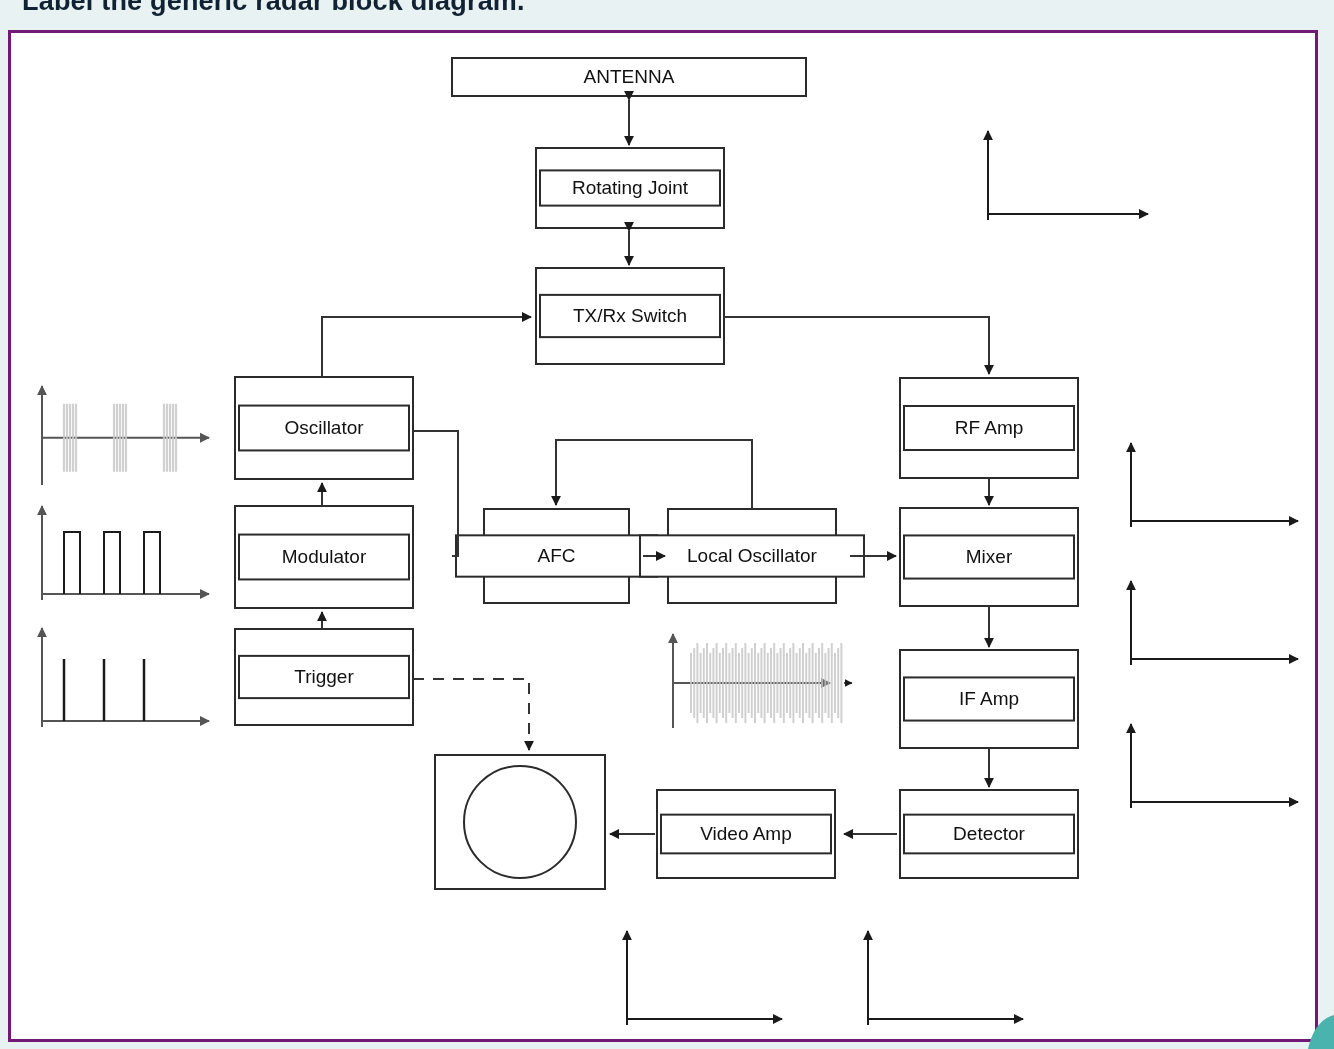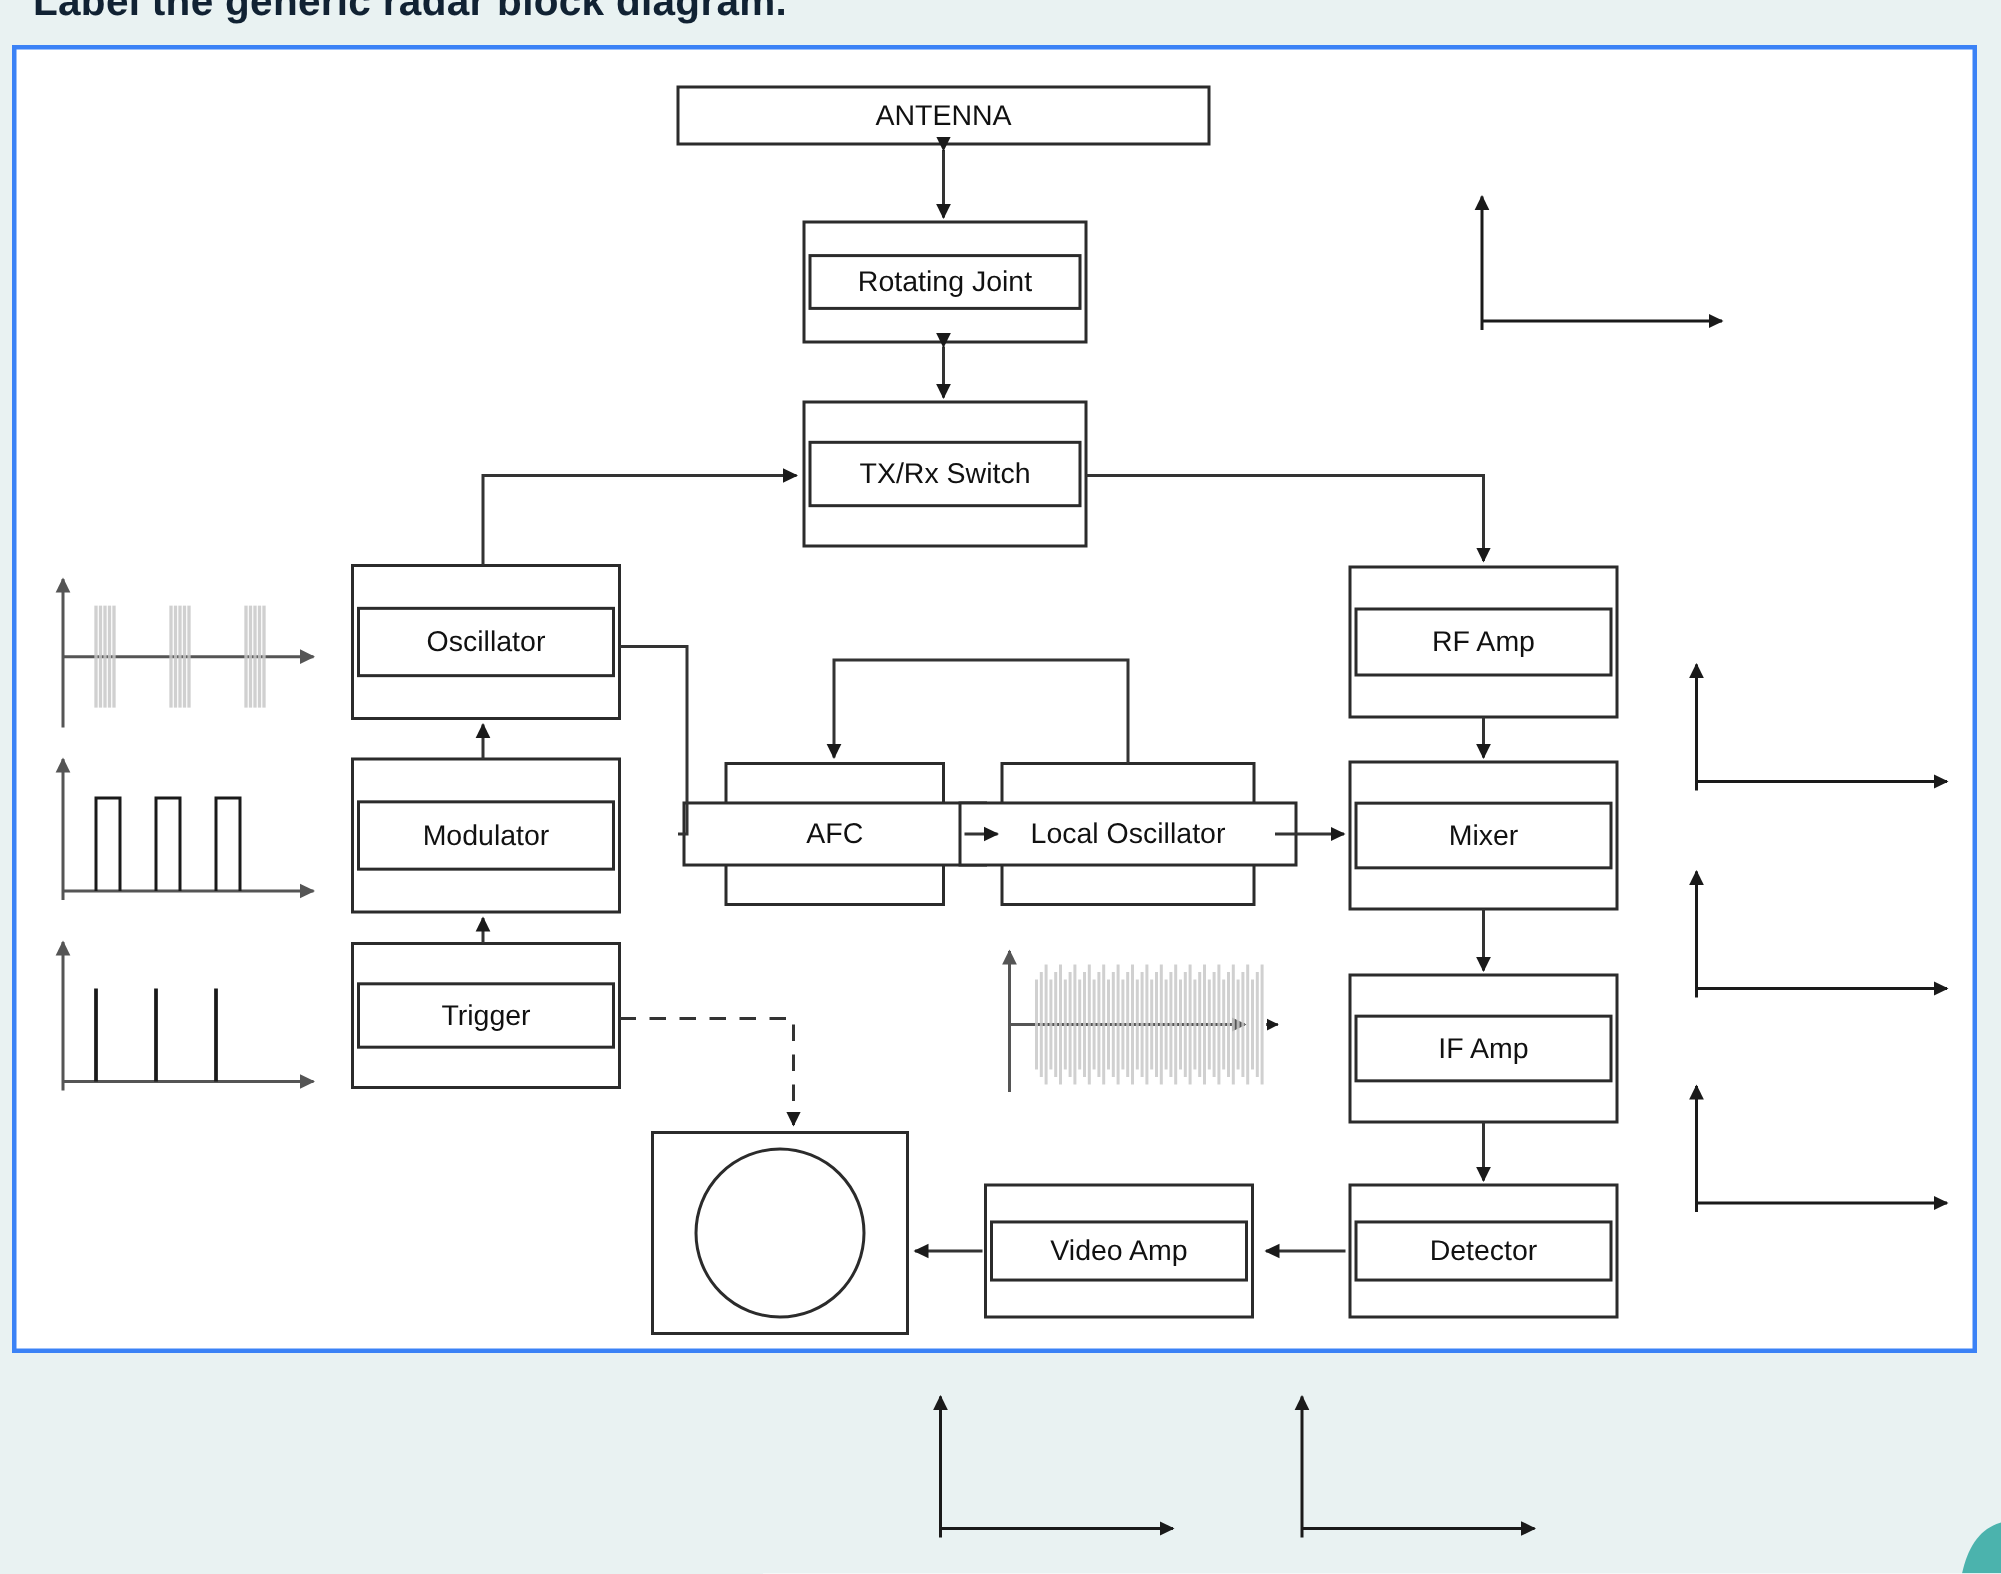--- a/index.html
+++ b/index.html
@@ -11,23 +11,23 @@
     position:relative;
   }
   #title{
     position:absolute;left:22px;top:-14px;
     font-size:27px;font-weight:bold;color:#123;
     letter-spacing:.2px;white-space:nowrap;
     font-family:"Liberation Sans",sans-serif;
   }
   #frame{
     position:absolute;left:8px;top:30px;
-    width:1310px;height:872px;
+    width:1310px;height:1012px;
     background:#ffffff;
-    border:3px solid #3b82f6;
+    border:3px solid #701a75;
     box-sizing:border-box;
   }
   #corner{
     position:absolute;right:0;bottom:0;
     width:48px;height:40px;
     overflow:hidden;pointer-events:none;
   }
   svg{display:block;}
   .blk-label{
     font-family:"Liberation Sans",sans-serif;

